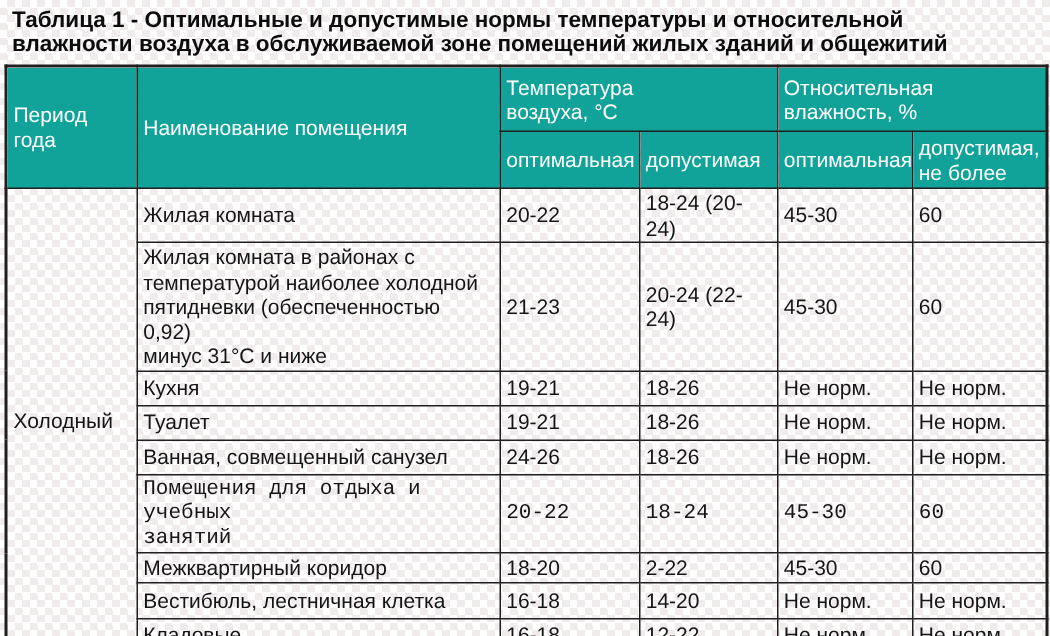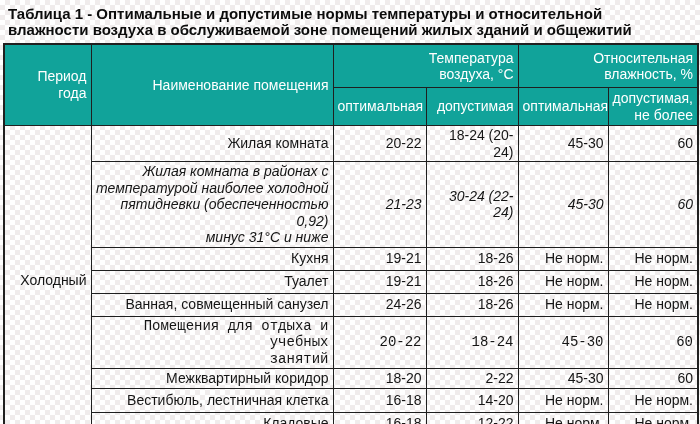--- a/index.html
+++ b/index.html
@@ -25,40 +25,40 @@
   table.norms {
     border-collapse: collapse;
     margin-left: 3px;
     width: 694px;
     table-layout: fixed;
     border: 2px solid #1f1f1f;
   }
   table.norms td, table.norms th {
     border: 1px solid #1f1f1f;
     padding: 1px 4px;
-    text-align: right;
+    text-align: left;
     vertical-align: middle;
     font-size: 14px;
     font-weight: normal;
     line-height: 1.18;
     overflow: hidden;
   }
   table.norms th.group, table.norms th.sub, table.norms th.span2 {
     background: #11a39a;
     color: #ffffff;
   }
   th.span2 { height: 78px; }
   .pre { white-space: pre-line; }
   td.period { font-size: 15px; }
   td.period-top { vertical-align: top; padding-top: 3px; font-size: 15px; }
   tr.h1 { height: 42px; }
   tr.h2 { height: 36px; }
   tr.r-std { height: 23px; }
   tr.r-first { height: 24px; }
-  tr.r-big { height: 62px; font-style: italic; }
+  tr.r-big { height: 62px; }
   tr.r-two { height: 34px; font-family: Liberation Mono, monospace; }
   tr.r-short { height: 18px; margin-top: 32px; }
 </style>
 </head>
 <body>
 
 <div class="doc-title">Таблица 1 - Оптимальные и допустимые нормы температуры и относительной
 влажности воздуха в обслуживаемой зоне помещений жилых зданий и общежитий</div>
 
 <table class="norms">
@@ -95,21 +95,21 @@
       <td>18-24 (20-24)</td>
       <td>45-30</td>
       <td>60</td>
     </tr>
     <tr class="r-big">
       <td class="pre">Жилая комната в районах с
 температурой наиболее холодной
 пятидневки (обеспеченностью 0,92)
 минус 31°С и ниже</td>
       <td>21-23</td>
-      <td>30-24 (22-24)</td>
+      <td>20-24 (22-24)</td>
       <td>45-30</td>
       <td>60</td>
     </tr>
     <tr class="r-std">
       <td>Кухня</td>
       <td>19-21</td>
       <td>18-26</td>
       <td>Не норм.</td>
       <td>Не норм.</td>
     </tr>

